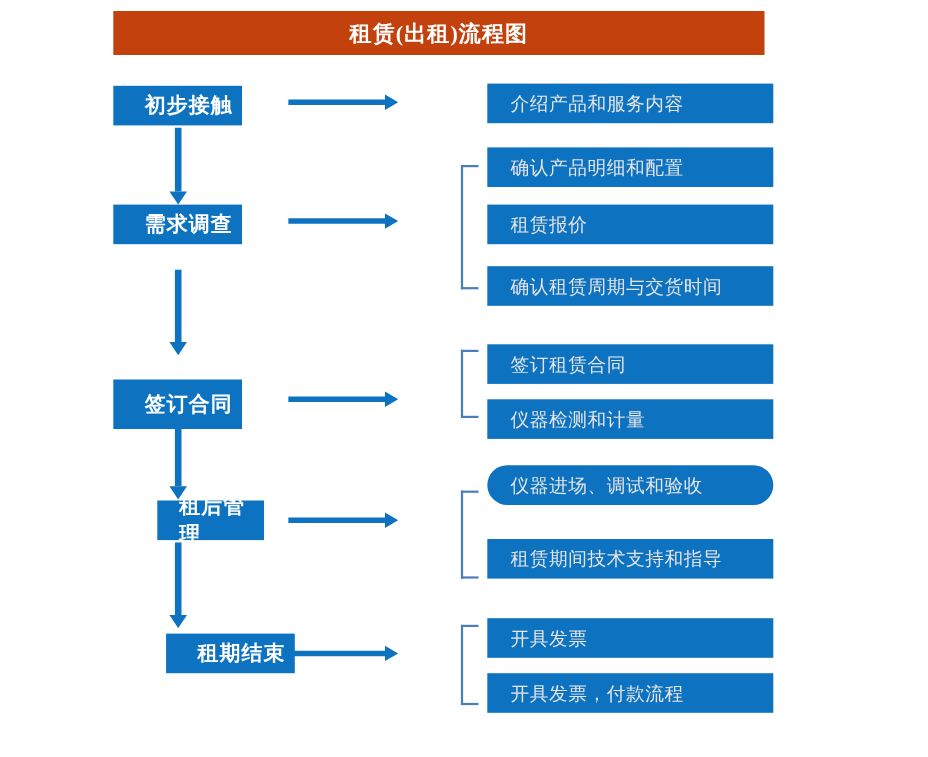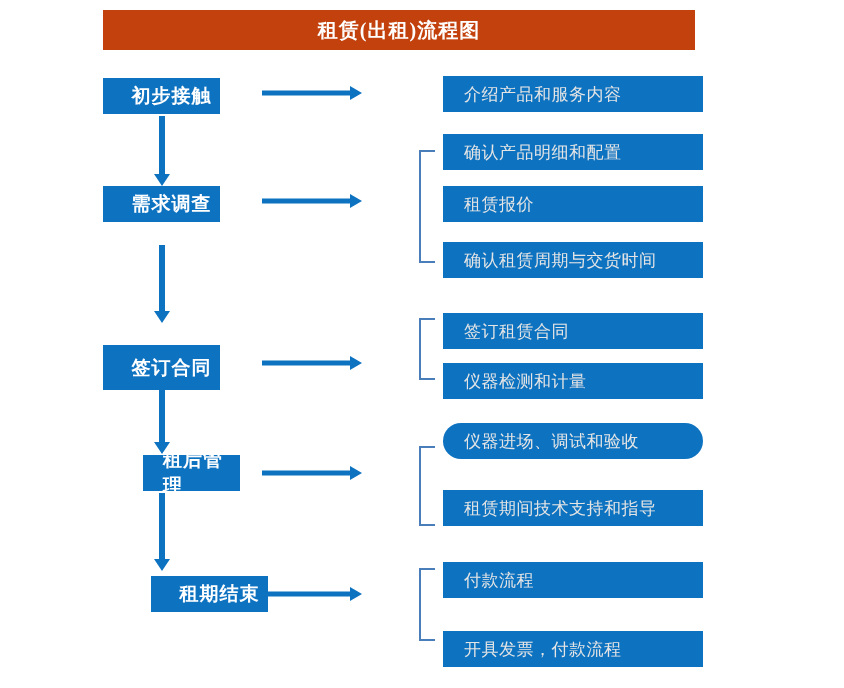--- a/index.html
+++ b/index.html
@@ -155,16 +155,16 @@
 
   <div class="stage-box" style="left:103px; top:576px; width:117px; height:36px;margin-left:48px;">租期结束</div>
 
   <svg class="h-arrow" style="left:262px; top:583px;" viewBox="0 0 100 22">
     <line x1="0" y1="11" x2="88" y2="11" stroke="#0d72c0" stroke-width="5"></line>
     <polygon points="88,4 100,11 88,18" fill="#0d72c0"></polygon>
   </svg>
 
   <div class="bracket" style="left:419px; top:568px; height:73px;"></div>
 
-  <div class="detail-box" style="top:562px;">付款流程</div>
-  <div class="detail-box" style="top:612px;margin-top:19px;">开具发票，付款流程</div>
+  <div class="detail-box" style="top:562px;">开具发票</div>
+  <div class="detail-box" style="top:612px;">开具发票，付款流程</div>
 
 </div>
 
 </body></html>

